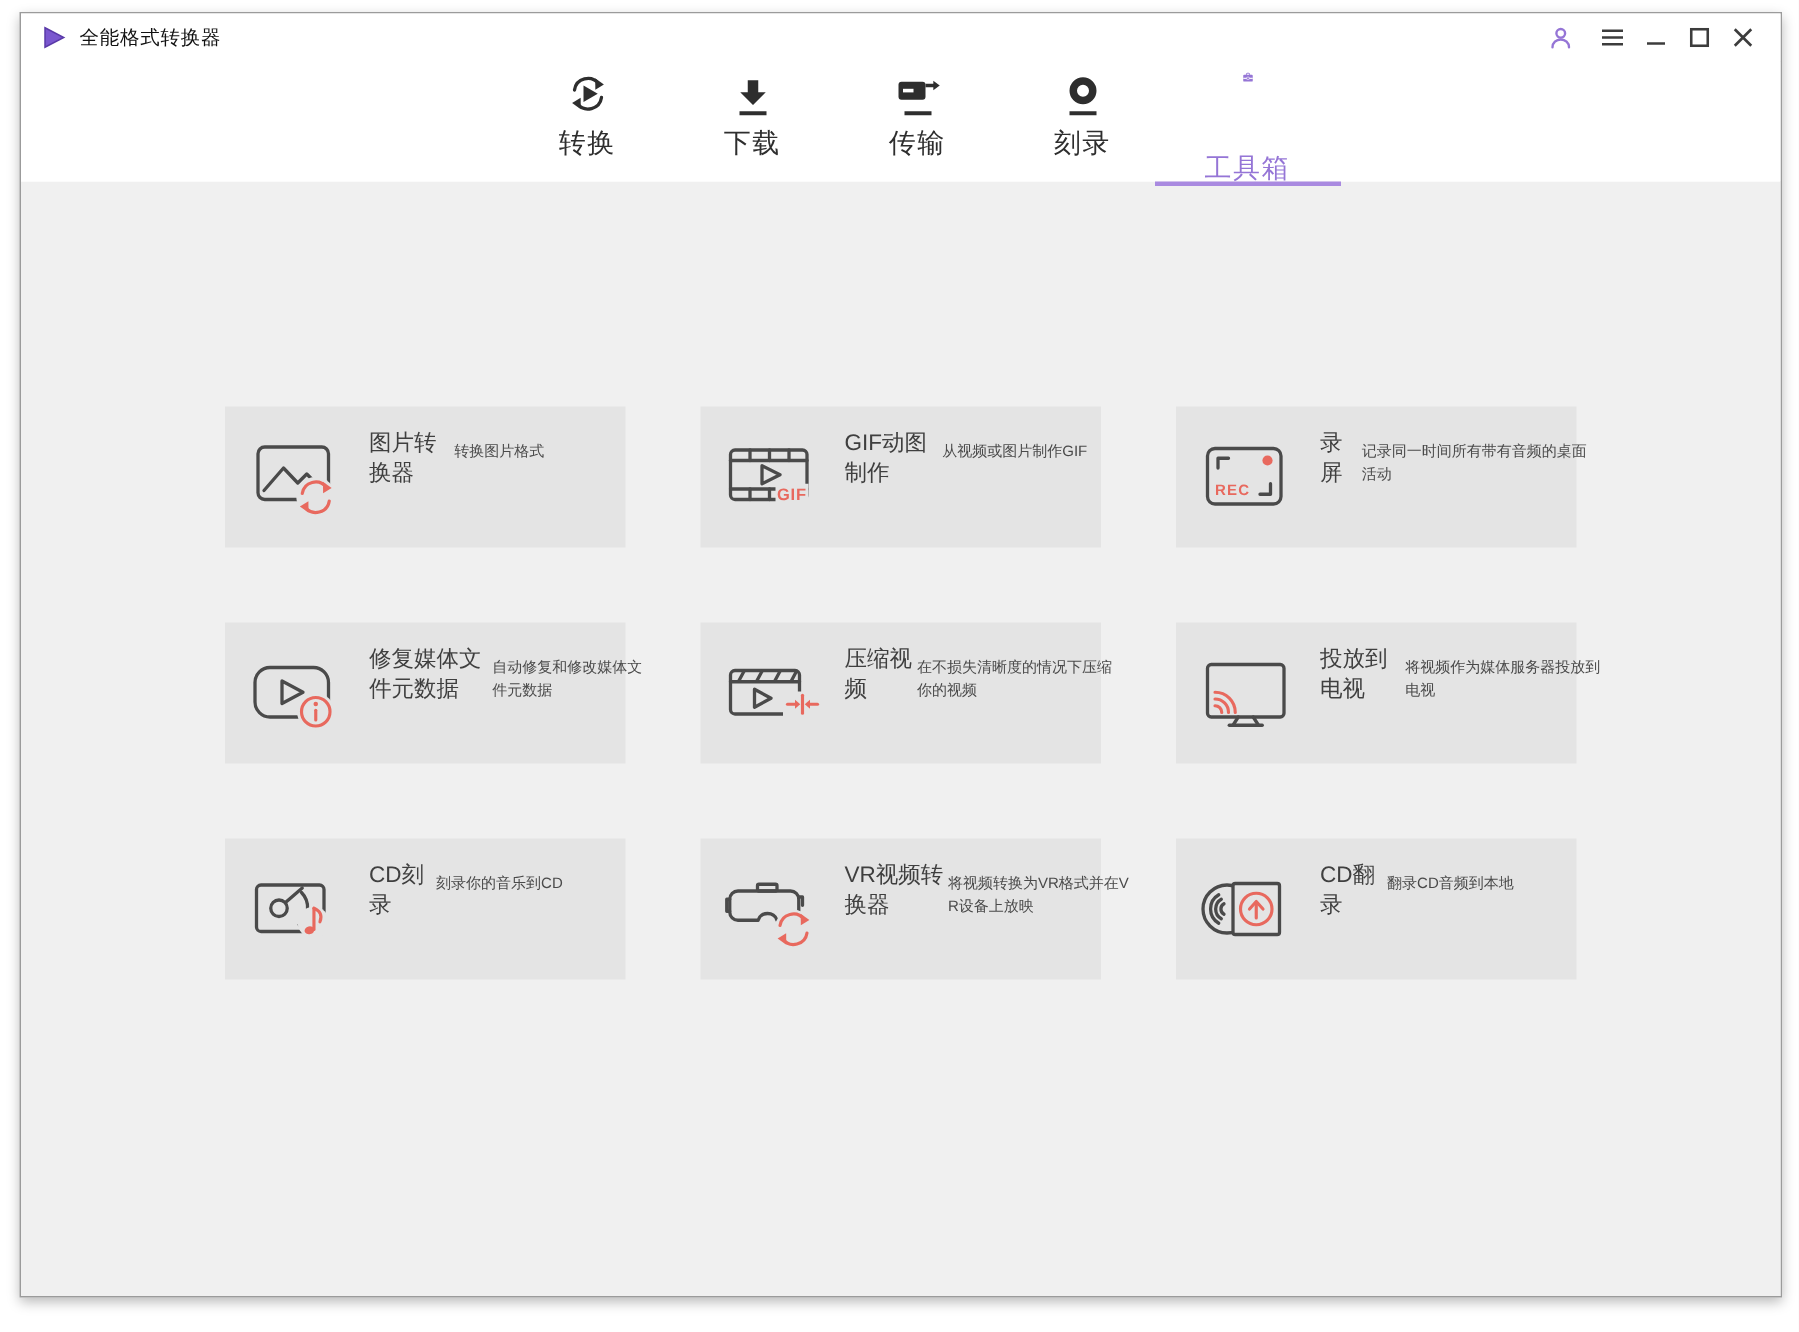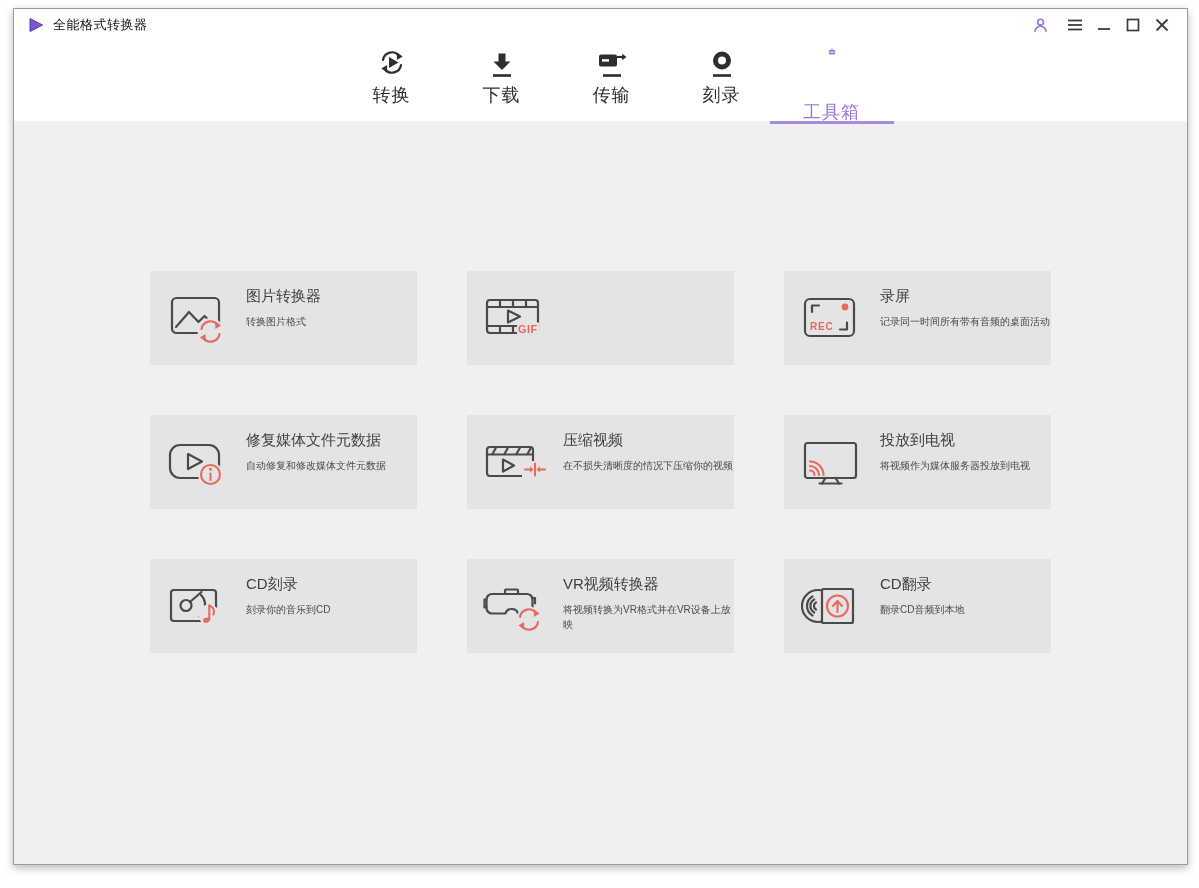--- a/index.html
+++ b/index.html
@@ -41,21 +41,21 @@
   .tab.active .tab-label{color:var(--purple);margin-top:44px;}
   .tab.active::after{content:"";position:absolute;bottom:0;left:50%;
     transform:translateX(-50%);width:124px;height:3px;background:var(--purple-underline);}
   
   .content{flex:1;background:var(--content-bg);padding:150px 0 0 136px;}
   .grid{display:grid;grid-template-columns:repeat(3,267px);
     grid-auto-rows:94px;column-gap:50px;row-gap:50px;}
   .card{background:var(--card-bg);display:flex;align-items:center;
     padding-left:15px;cursor:pointer;}
   .card-icon{width:70px;height:54px;flex:0 0 auto;margin-right:11px;}
-  .card-text{display:flex;flex-direction:column;align-self:flex-start;
+  .card-text{display:flex;align-self:flex-start;
     padding-top:15px;}
   .card-title{font-size:15px;color:#3f3f3f;line-height:20px;}
   .card-desc{font-size:10px;color:#4a4a4a;line-height:1.5;margin-top:8px;
     width:172px;word-break:break-all;}
   
   .oline{stroke:var(--icon-stroke);stroke-width:2.2;fill:none;
     stroke-linecap:round;stroke-linejoin:round;}
   .cline{stroke:var(--coral);stroke-width:2.1;fill:none;
     stroke-linecap:round;stroke-linejoin:round;}
   .cfill{fill:var(--coral);}
@@ -190,20 +190,24 @@
           <line class="oline" x1="18" y1="9" x2="18" y2="16"></line>
           <line class="oline" x1="31" y1="9" x2="31" y2="16"></line>
           <line class="oline" x1="44" y1="9" x2="44" y2="16"></line>
           <line class="oline" x1="18" y1="35" x2="18" y2="42"></line>
           <line class="oline" x1="31" y1="35" x2="31" y2="42"></line>
           <line class="oline" x1="44" y1="35" x2="44" y2="42"></line>
           <path class="oline" d="M26,19.5 L38,25.5 L26,31.5 Z"></path>
           <rect class="erase" x="35" y="31.5" width="22" height="12.5"></rect>
           <text class="ctext" x="36" y="42" font-size="11" letter-spacing="0.5">GIF</text>
         </svg>
+        <div class="card-text">
+          <div class="card-title">GIF动图制作</div>
+          <div class="card-desc">从视频或图片制作GIF</div>
+        </div>
       </div>
 
       <div class="card">
         <svg class="card-icon" viewBox="0 0 70 54">
           <rect class="oline" x="6" y="8" width="49" height="37" rx="5"></rect>
           <path class="oline" d="M13,21 V14.5 H20"></path>
           <path class="oline" d="M48,31.5 V38.5 H41"></path>
           <circle class="cfill" cx="46" cy="16" r="3.4"></circle>
           <text class="ctext" x="11" y="39" font-size="10" font-weight="normal" letter-spacing="0.8">REC</text>
         </svg>

